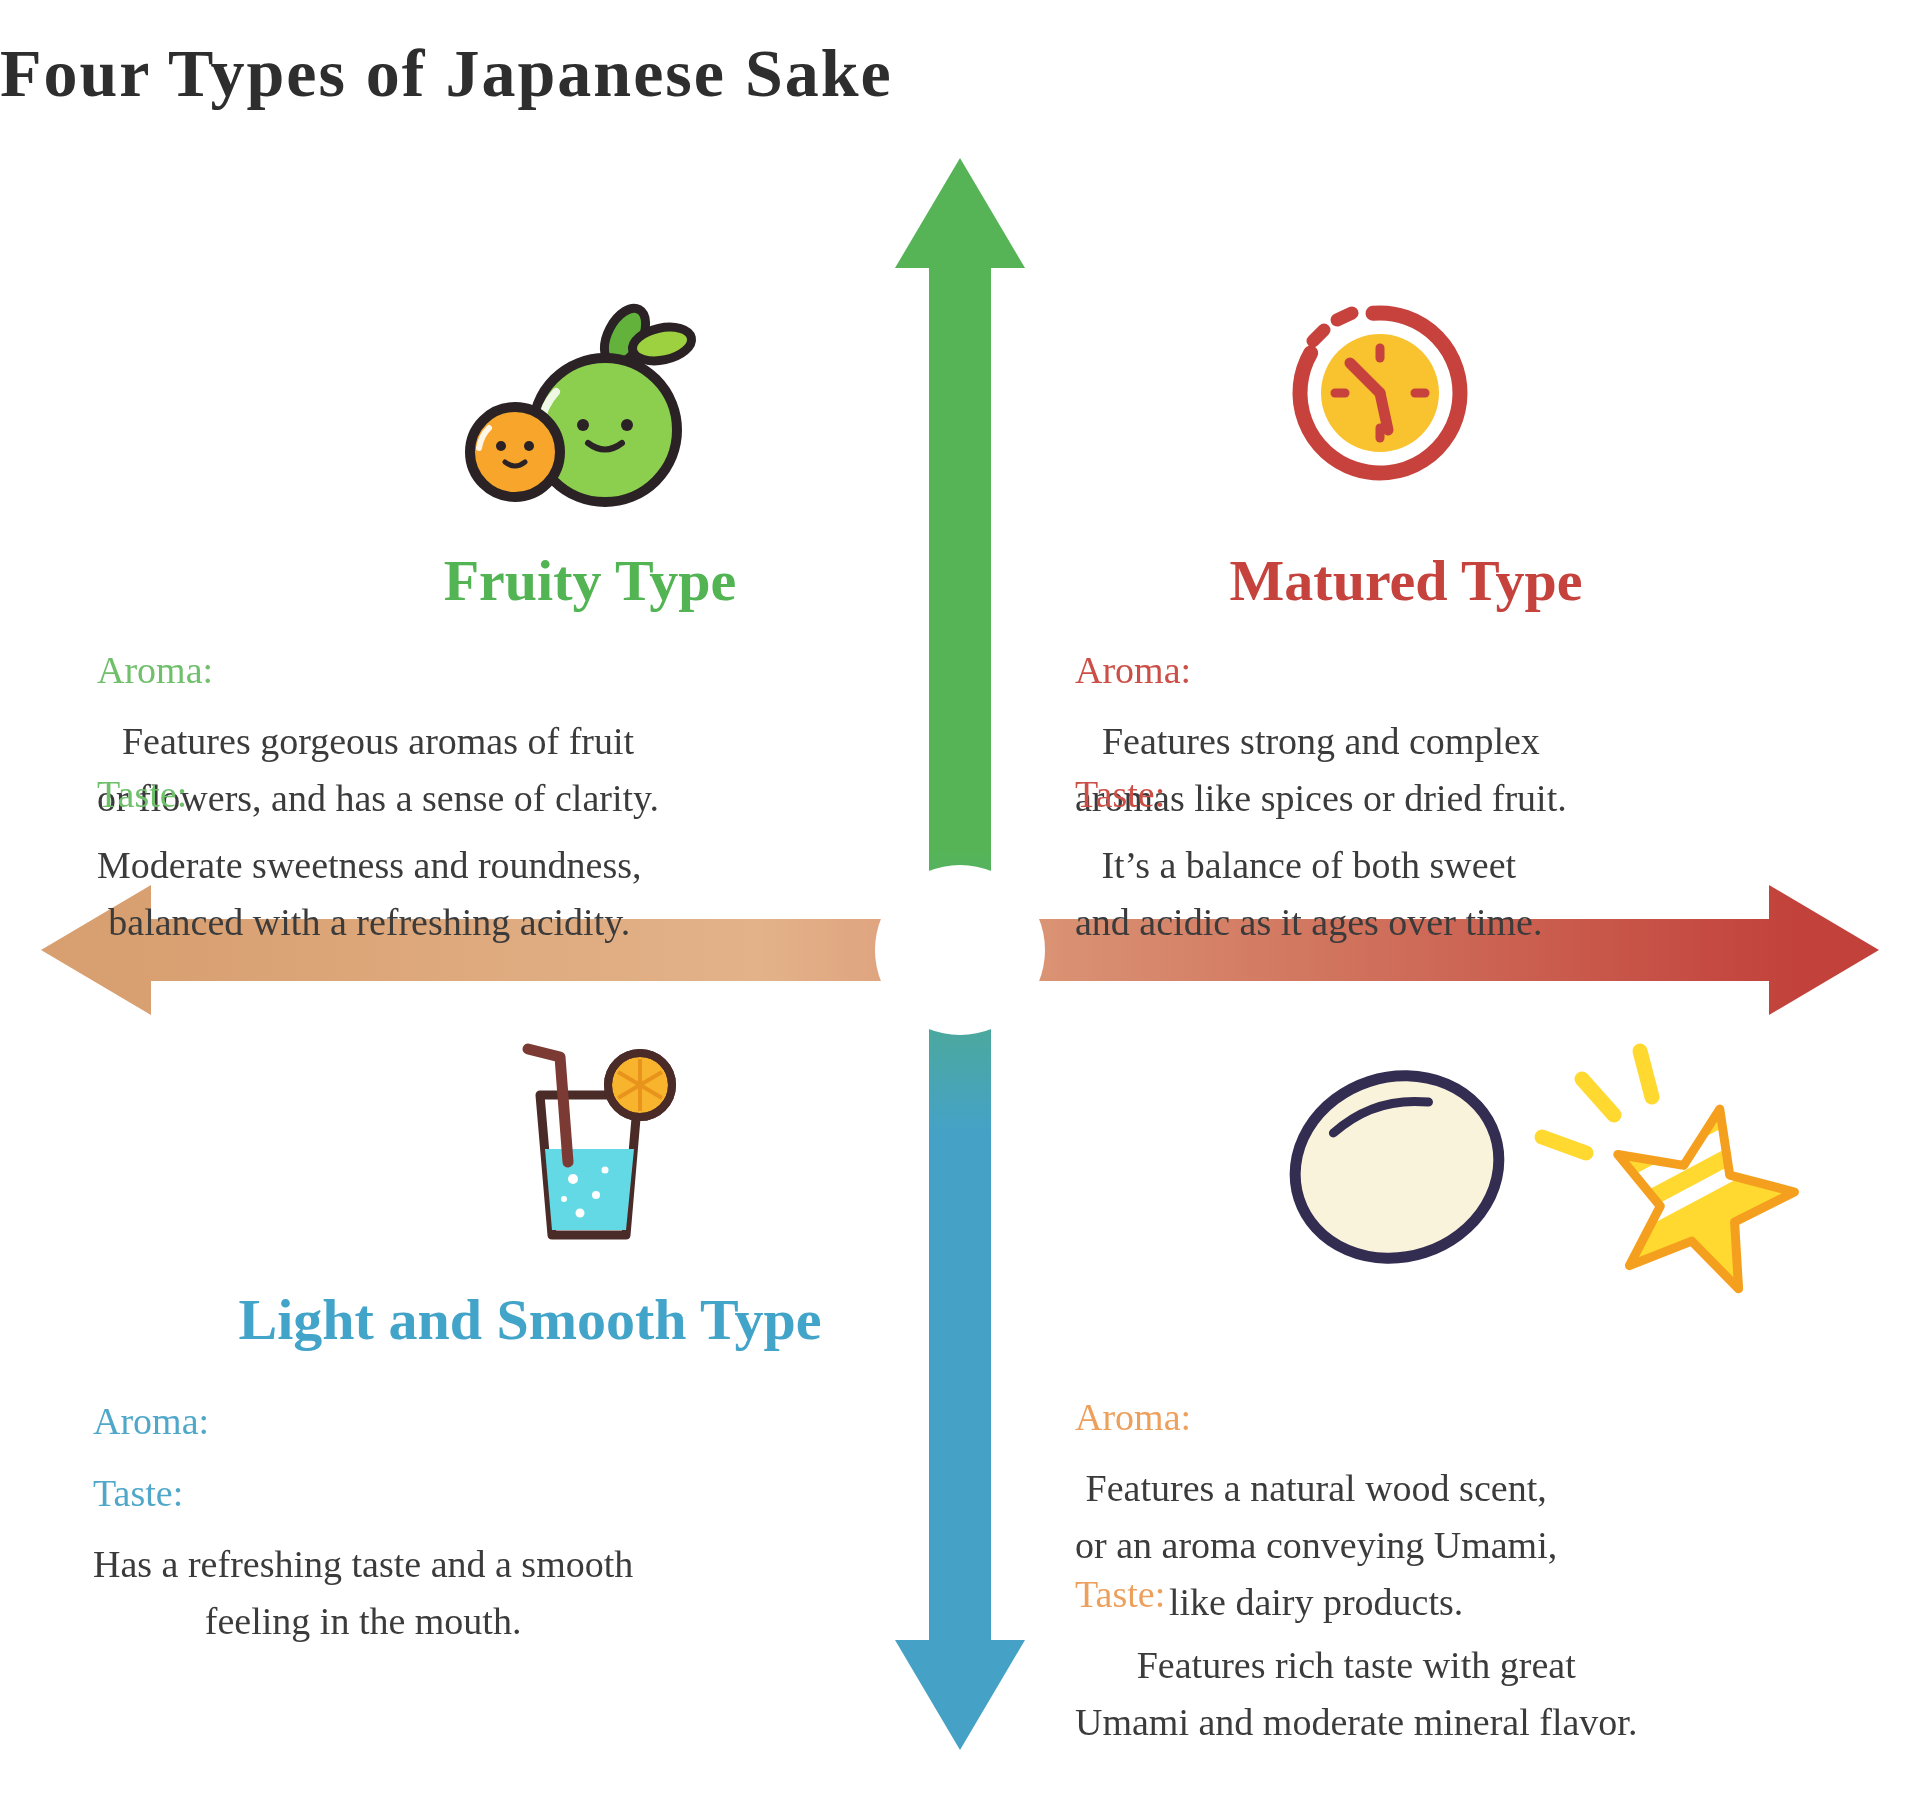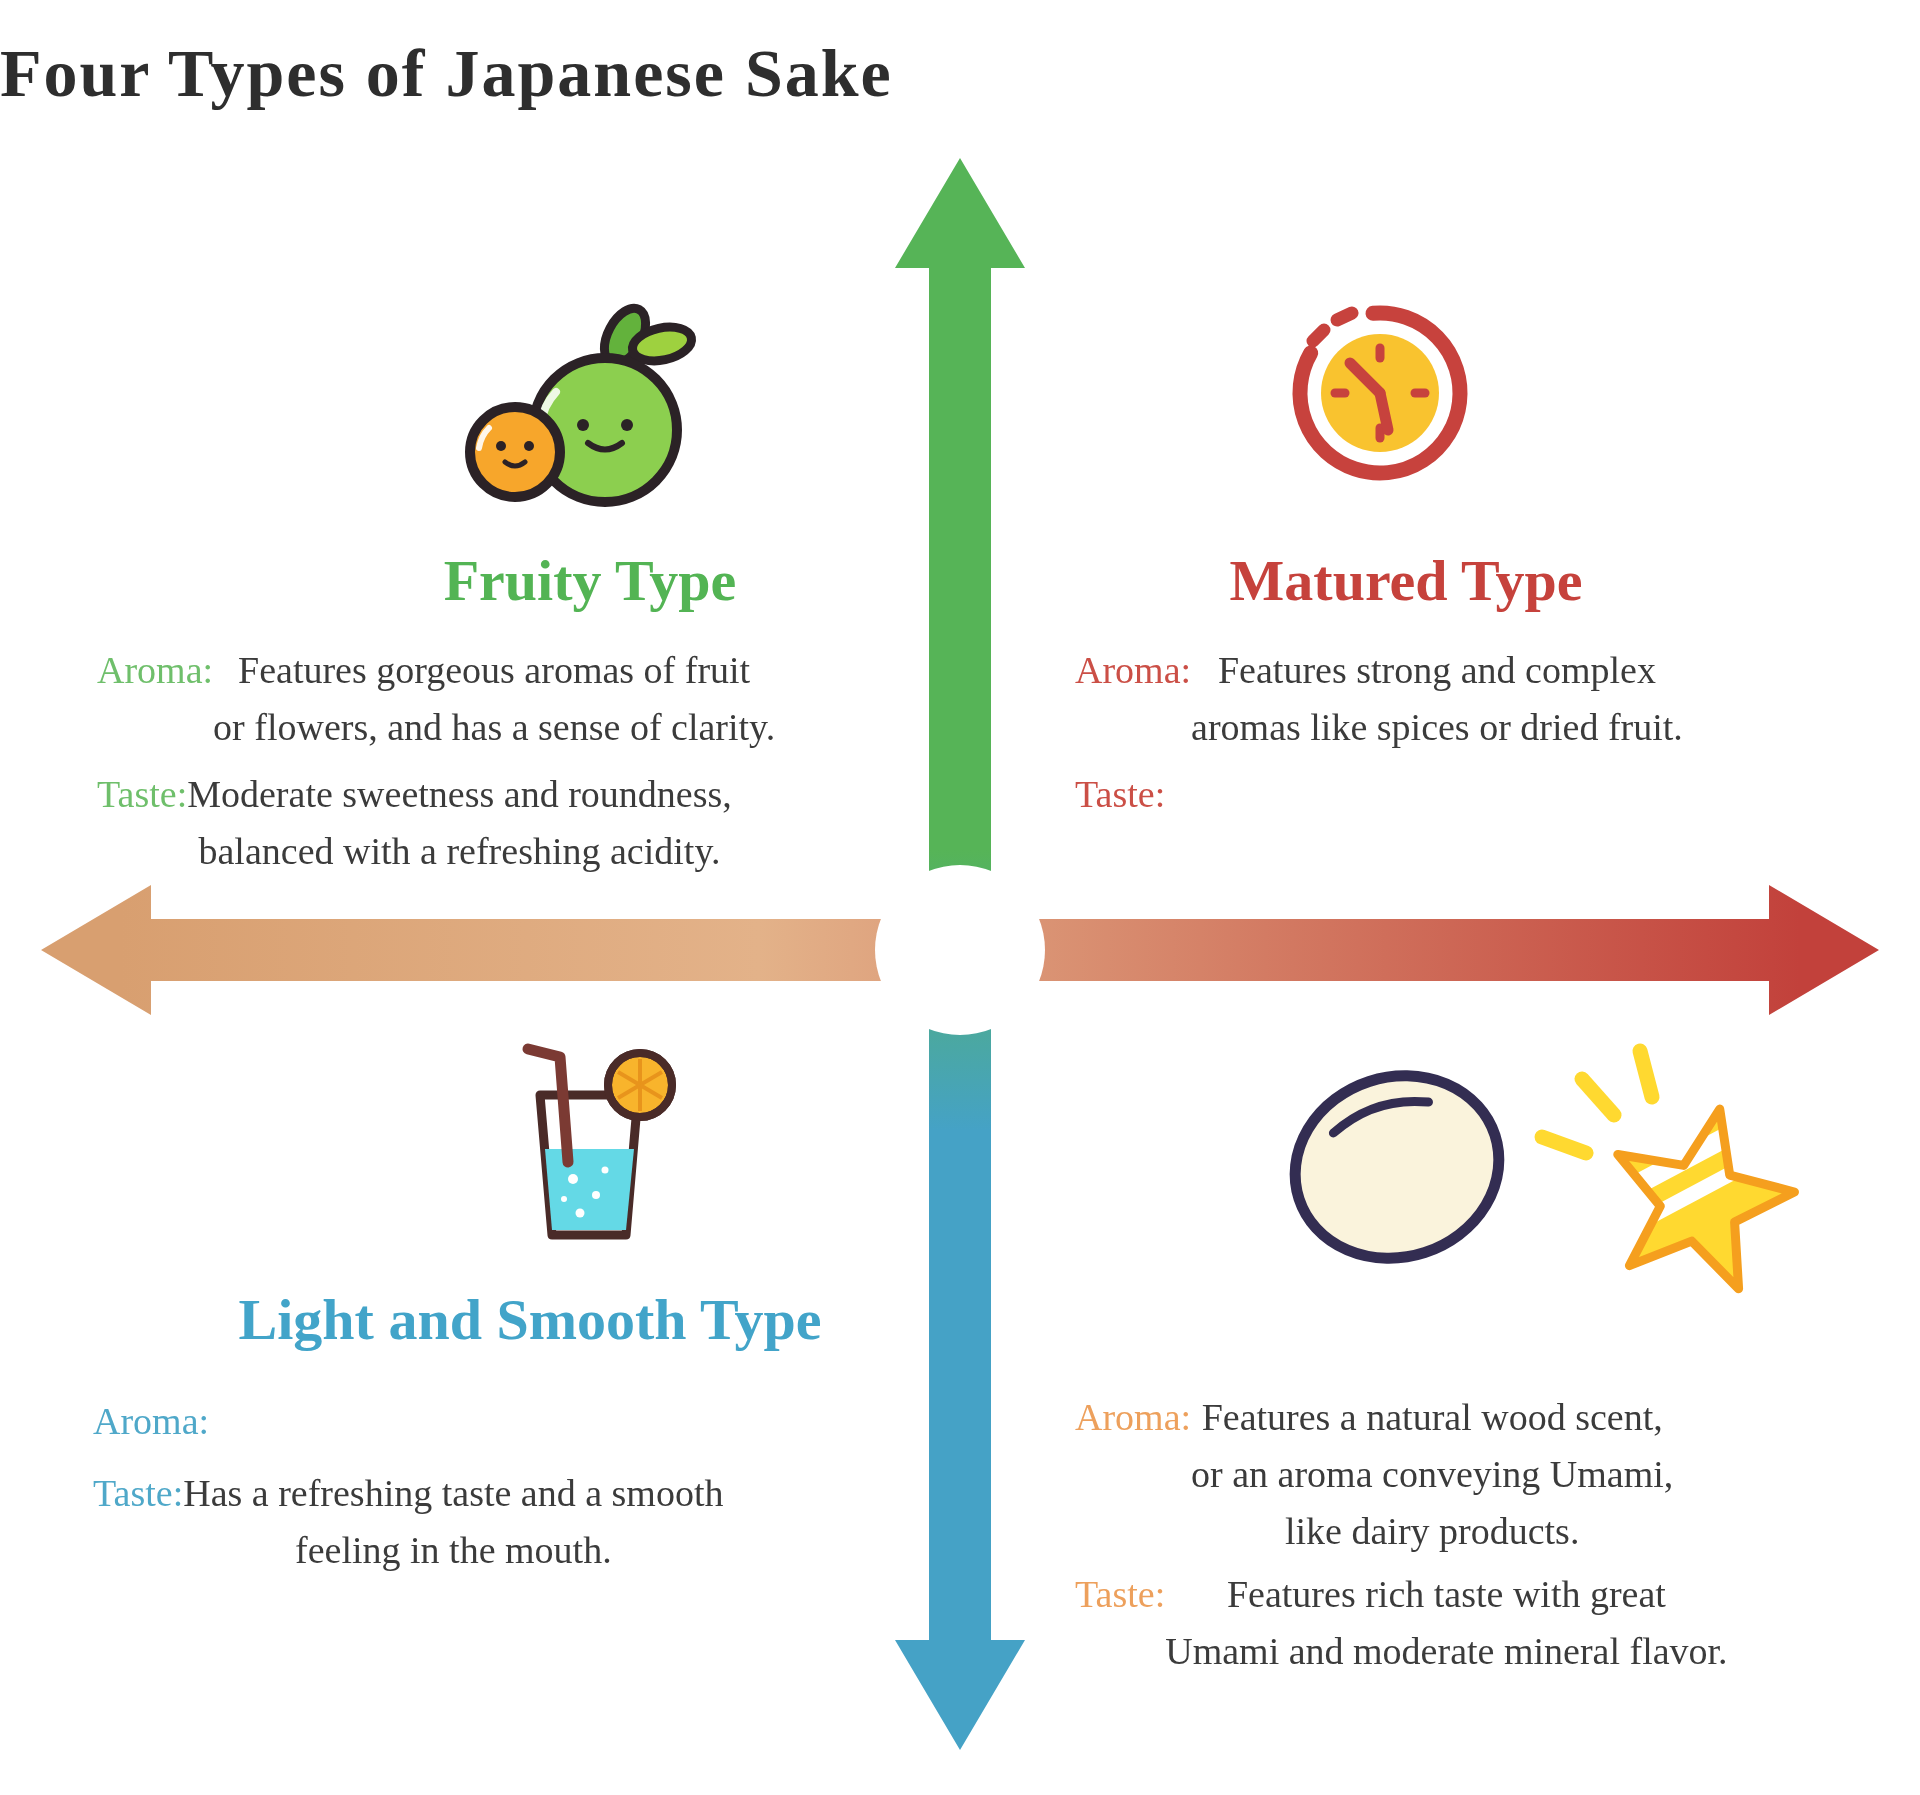--- a/index.html
+++ b/index.html
@@ -25,23 +25,24 @@
   .icon-wrap { position:absolute; line-height:0; }
   .heading {
     position:absolute; text-align:center;
     font-weight:700; font-size:58px; line-height:1.15;
   }
   .h-green{ color:var(--green); }
   .h-red{ color:var(--red); }
   .h-blue{ color:var(--blue); }
   .h-peach{ color:var(--peach); }
   .text-row {
-    position:absolute; display:flex; 
+    position:absolute; display:flex; gap:14px;
     font-size:38px; line-height:57px; color:var(--body-text);
     white-space:nowrap;
+    flex-direction:column;
   }
   .text-row .label { flex:0 0 auto; }
   .c-green{ color:var(--green-label); }
   .c-red{ color:var(--red-label); }
   .c-blue{ color:var(--blue-label); }
   .c-peach{ color:var(--peach-label); }
   .lines { white-space:pre-line;text-align:center; }
 </style>
 </head>
 <body>
@@ -117,20 +118,22 @@
       </svg>
     </div>
     <h2 class="heading h-red" style="left:120px;top:318px;width:590px">Matured Type</h2>
     <div class="text-row" style="left:84px;top:412px">
       <span class="label c-red">Aroma:</span>
       <span class="lines">Features strong and complex
 aromas like spices or dried fruit.</span>
     </div>
     <div class="text-row" style="left:84px;top:536px">
       <span class="label c-red">Taste:</span>
+      <span class="lines">It’s a balance of both sweet
+and acidic as it ages over time.</span>
     </div>
   </section>
 
   <section class="quadrant" style="left:0;top:1015px;width:929px;height:780px">
     <div class="icon-wrap" style="left:488px;top:12px">
       <svg width="200" height="240" viewBox="0 0 200 240" aria-hidden="true">
         <path d="M52,68 L64,208 L138,208 L150,68 Z" fill="#ffffff" stroke="#4a2b28" stroke-width="9" stroke-linejoin="round"></path>
         <path d="M57,122 L64,203 L138,203 L146,122 Z" fill="#64d9e6"></path>
         <circle cx="85" cy="152" r="5" fill="#ffffff"></circle>
         <circle cx="108" cy="168" r="4" fill="#ffffff"></circle>

